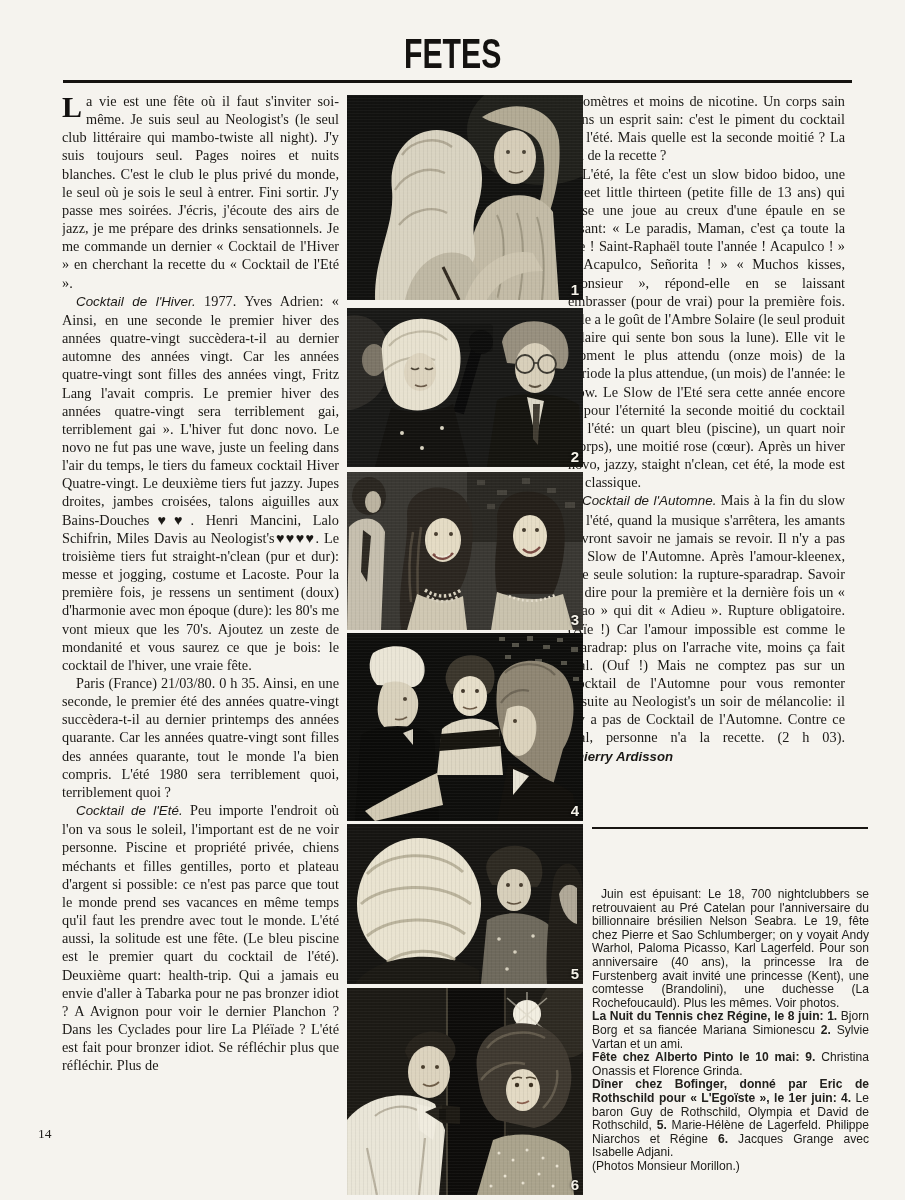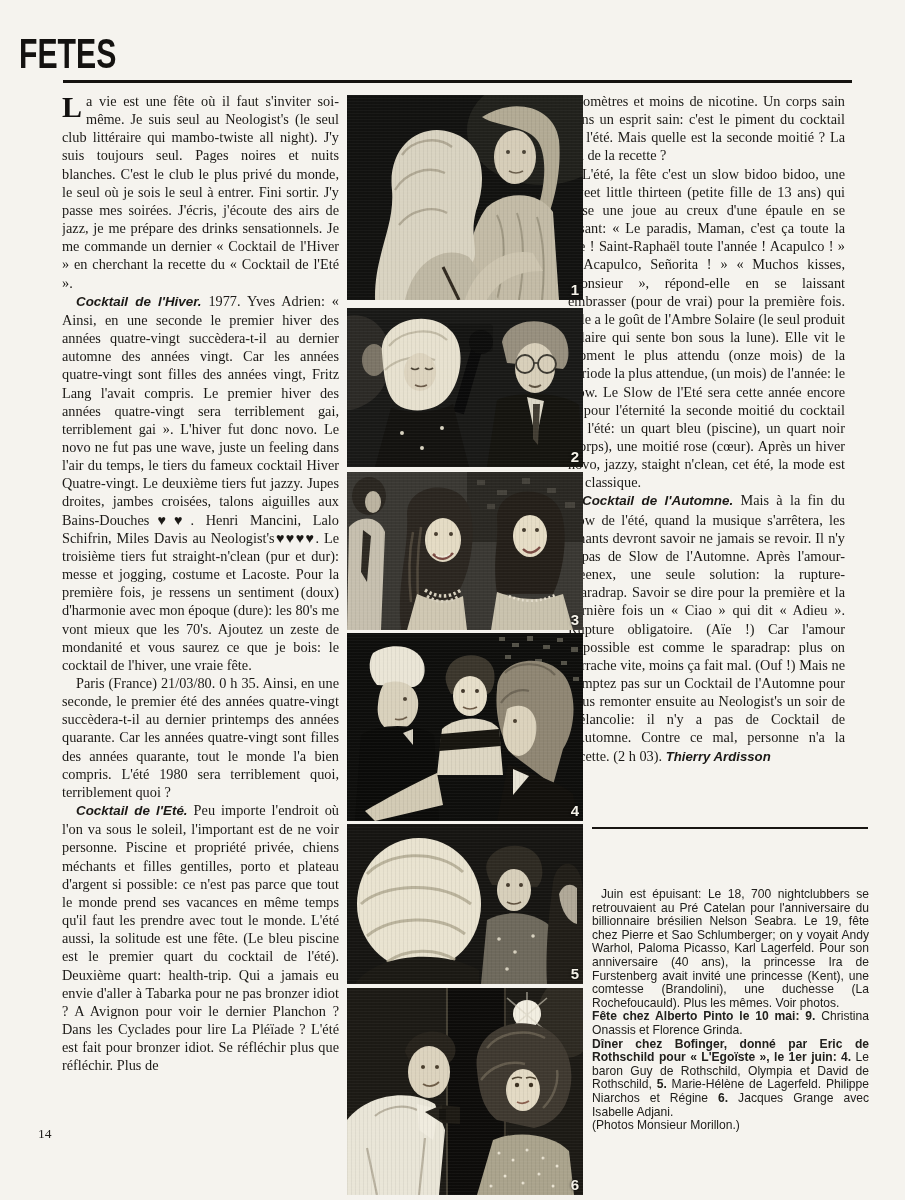--- a/index.html
+++ b/index.html
@@ -4,41 +4,41 @@
 <style>
   html,body{margin:0;padding:0;}
   body{background:#c8c6c0;}
   #page{
     position:relative; width:905px; height:1200px; margin:0 auto;
     background:#f5f3ee; overflow:hidden;
     font-family:"Liberation Serif",serif; color:#181614;
   }
   
   #masthead{
-    position:absolute; left:0; top:30px; width:905px; text-align:left;
+    position:absolute; left:0; top:30px; width:905px; text-align:center;
   }
   #masthead .word{
     display:inline-block; font-family:"Liberation Sans",sans-serif;
     font-weight:bold; font-size:42px; letter-spacing:0px; color:#141210;
     transform:scaleX(.72) scaleY(1.02); transform-origin:center;
   }
   #masthead-rule{
     position:absolute; left:63px; top:80px; width:789px; height:3px; background:#151310;
   }
   
   .textcol{position:absolute; width:277px; top:92px;}
   #left-col{left:62px; height:1090px; overflow:hidden;}
   #right-col{left:568px; height:730px; overflow:hidden;}
   .body{
     margin:0; font-size:14.3px; line-height:18.15px; text-align:justify;
     color:#1b1916;
   }
   .body.indent{text-indent:14px;}
   .runin{
-    font-family:"Liberation Sans",sans-serif; font-weight:bold; font-style:italic;
+    font-family:"Liberation Sans",sans-serif; font-weight:normal; font-style:italic;
     font-size:13.4px; letter-spacing:0px;
   }
   .dropcap{
     float:left; font-weight:bold; font-size:30px; line-height:25px;
     padding:2px 4px 0 0; color:#131110;
   }
   .byline{
     font-family:"Liberation Sans",sans-serif; font-weight:bold; font-style:italic;
     font-size:13.2px; white-space:nowrap;
   }
@@ -91,20 +91,21 @@
 
   <div id="right-col" class="textcol">
     <p class="body"><span>kilomètres et moins de nicotine. Un corps sain dans un esprit sain: c'est le piment du cocktail de l'été. Mais quelle est la seconde moitié ? La fin de la recette ?</span></p>
     <p class="body indent"><span>L'été, la fête c'est un slow bidoo bidoo, une sweet little thirteen (petite fille de 13 ans) qui pose une joue au creux d'une épaule en se disant: « Le paradis, Maman, c'est ça toute la vie ! Saint-Raphaël toute l'année ! Acapulco ! » « Acapulco, Señorita ! » « Muchos kisses, Monsieur », répond-elle en se laissant embrasser (pour de vrai) pour la première fois. Elle a le goût de l'Ambre Solaire (le seul produit solaire qui sente bon sous la lune). Elle vit le moment le plus attendu (onze mois) de la période la plus attendue, (un mois) de l'année: le slow. Le Slow de l'Eté sera cette année encore et pour l'éternité la seconde moitié du cocktail de l'été: un quart bleu (piscine), un quart noir (corps), une moitié rose (cœur). Après un hiver novo, jazzy, staight n'clean, cet été, la mode est au classique.</span></p>
     <p class="body indent"><span class="runin">Cocktail de l'Automne.</span><span> Mais à la fin du slow de l'été, quand la musique s'arrêtera, les amants devront savoir ne jamais se revoir. Il n'y a pas de Slow de l'Automne. Après l'amour-kleenex, une seule solution: la rupture-sparadrap. Savoir se dire pour la première et la dernière fois un « Ciao » qui dit « Adieu ». Rupture obligatoire. (Aïe !) Car l'amour impossible est comme le sparadrap: plus on l'arrache vite, moins ça fait mal. (Ouf !) Mais ne comptez pas sur un Cocktail de l'Automne pour vous remonter ensuite au Neologist's un soir de mélancolie: il n'y a pas de Cocktail de l'Automne. Contre ce mal, personne n'a la recette. (2 h 03). </span><span class="byline">Thierry Ardisson</span></p>
   </div>
 
   <div id="caption-rule"></div>
   <div id="captions">
     <p class="cap indent"><span>Juin est épuisant: Le 18, 700 nightclubbers se retrouvaient au Pré Catelan pour l'anniversaire du billionnaire brésilien Nelson Seabra. Le 19, fête chez Pierre et Sao Schlumberger; on y voyait Andy Warhol, Paloma Picasso, Karl Lagerfeld. Pour son anniversaire (40 ans), la princesse Ira de Furstenberg avait invité une princesse (Kent), une comtesse (Brandolini), une duchesse (La Rochefoucauld). Plus les mêmes. Voir photos.</span></p>
+    <p class="cap"><span class="caphead">La Nuit du Tennis chez Régine, le 8 juin: 1.</span><span> Bjorn Borg et sa fiancée Mariana Simionescu </span><span class="caphead">2.</span><span> Sylvie Vartan et un ami.</span></p>
     <p class="cap"><span class="caphead">Fête chez Alberto Pinto le 10 mai: 9.</span><span> Christina Onassis et Florence Grinda.</span></p>
     <p class="cap"><span class="caphead">Dîner chez Bofinger, donné par Eric de Rothschild pour « L'Egoïste », le 1er juin: 4.</span><span> Le baron Guy de Rothschild, Olympia et David de Rothschild, </span><span class="caphead">5.</span><span> Marie-Hélène de Lagerfeld. Philippe Niarchos et Régine </span><span class="caphead">6.</span><span> Jacques Grange avec Isabelle Adjani.</span></p>
     <p class="cap"><span>(Photos Monsieur Morillon.)</span></p>
   </div>
 
   <div class="photo" style="top:95px; height:205px;">
     <svg width="236" height="205" viewBox="0 0 236 205" preserveAspectRatio="none">
       <rect width="236" height="205" fill="#121210"></rect>
       <ellipse cx="195" cy="35" rx="75" ry="55" fill="#26261f" opacity=".8"></ellipse>
       <path d="M135,22 C165,2 207,10 212,45 C215,75 207,112 196,132 L184,132 C200,95 201,60 190,45 C179,30 150,32 135,22 Z" fill="#b2aa94"></path>

